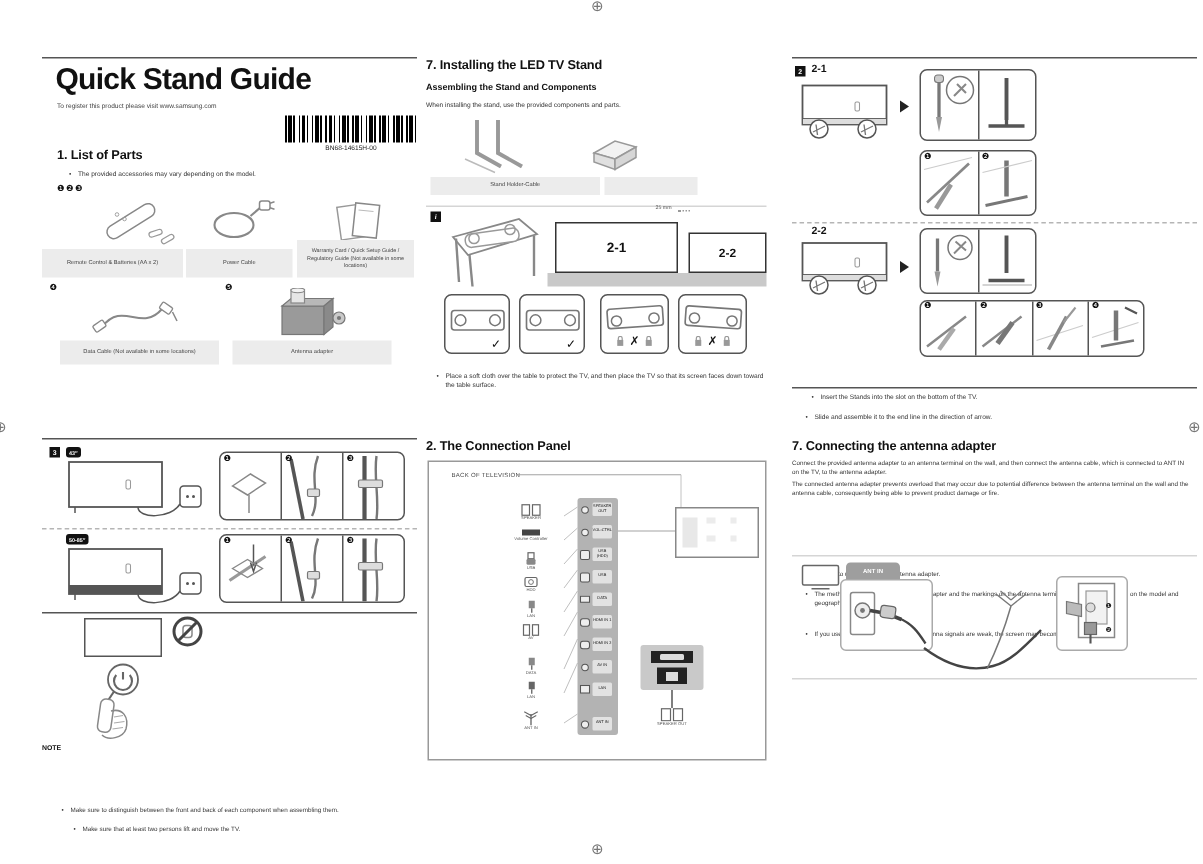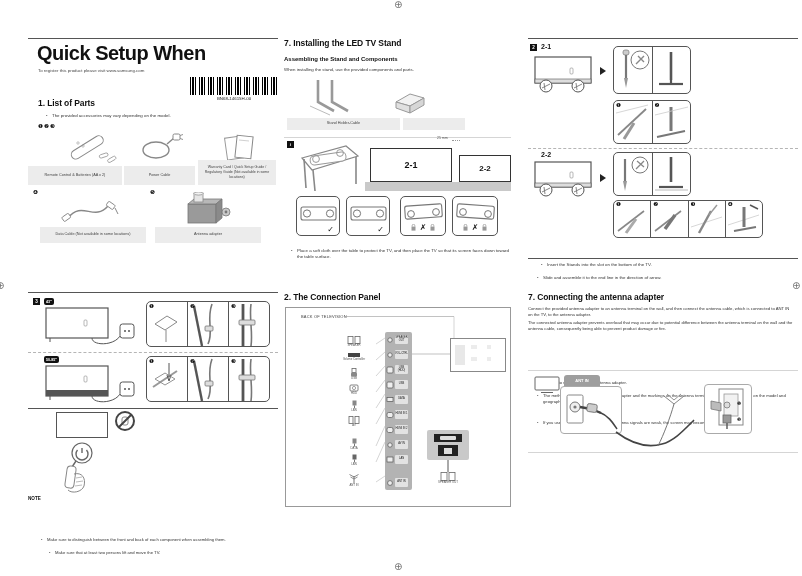--- a/index.html
+++ b/index.html
@@ -34,21 +34,21 @@
 <body>
 
 <div class="page">
 
   <div class="abs regmark" style="left:394px;top:0px;">⊕</div>
   <div class="abs regmark" style="left:394px;top:562px;">⊕</div>
   <div class="abs regmark" style="left:-4px;top:281px;">⊕</div>
   <div class="abs regmark" style="left:792px;top:281px;">⊕</div>
 
   <div class="abs hr" style="left:28px;top:38px;width:250px;"></div>
-  <div class="abs" style="left:37px;top:42px;font-size:20px;font-weight:700;letter-spacing:-0.5px;color:#111;">Quick Setup When</div>
+  <div class="abs" style="left:37px;top:42px;font-size:20px;font-weight:700;letter-spacing:-0.5px;color:#111;">Quick Stand Guide</div>
   <div class="abs" style="left:38px;top:68px;font-size:4.4px;color:#444;">To register this product please visit www.samsung.com</div>
 
   <div class="abs" style="left:190px;top:77px;width:88px;height:18px;
        background:repeating-linear-gradient(90deg,#000 0 1px,#fff 1px 2px,#000 2px 4.5px,#fff 4.5px 5.5px,#000 5.5px 6.5px,#fff 6.5px 9px);"></div>
   <div class="abs" style="left:190px;top:96px;width:88px;text-align:center;font-size:4.4px;color:#222;">BN68-14615H-00</div>
 
   <div class="abs h" style="left:38px;top:98px;text-align:center;">1. List of Parts</div>
   <div class="abs t bul" style="left:45px;top:113px;width:220px;">The provided accessories may vary depending on the model.</div>
   <div class="abs cnum" style="left:38px;top:124px;letter-spacing:1px;">❶❷❸</div>
 

